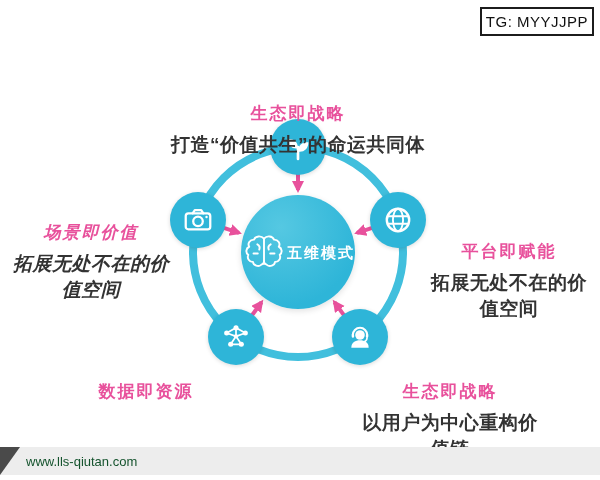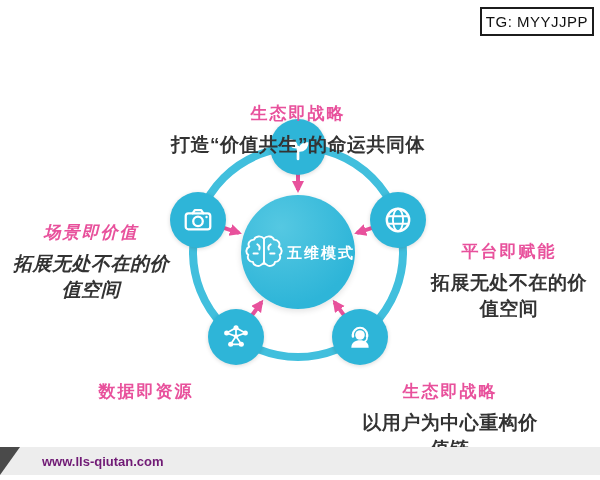--- a/index.html
+++ b/index.html
@@ -64,21 +64,21 @@
   .footer{
     position:absolute;left:0;bottom:5px;width:100%;height:28px;
     background:var(--footer-bg,#ededed);
     display:flex;align-items:center;
   }
   .footer-flag{
     width:0;height:0;
     border-top:28px solid var(--footer-flag,#4a4a4a);
     border-right:20px solid transparent;
   }
-  .footer-url{margin-left:22px;font-size:13px;color:#701a75;font-weight:700;}
+  .footer-url{margin-left:6px;font-size:13px;color:#14532d;font-weight:400;}
 
   .icon svg{display:block;}
 </style>
 </head>
 <body>
 
 <div class="stage">
 
   <div class="tg-badge">
     <span>TG: MYYJJPP</span>

